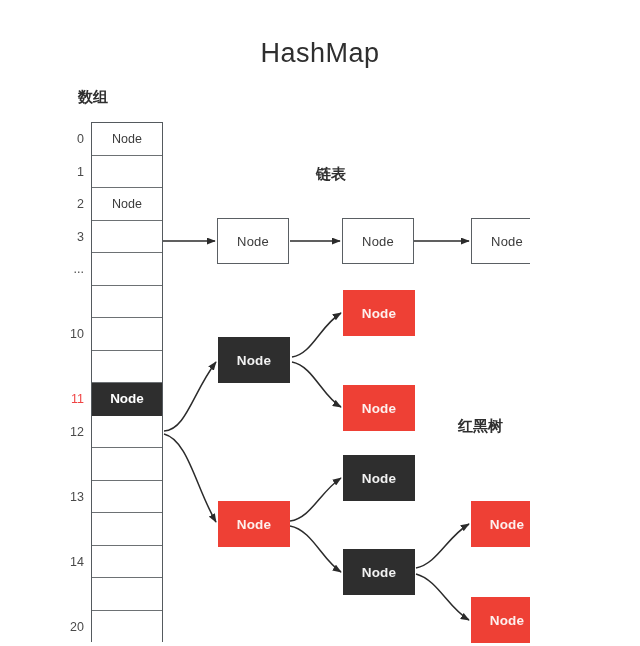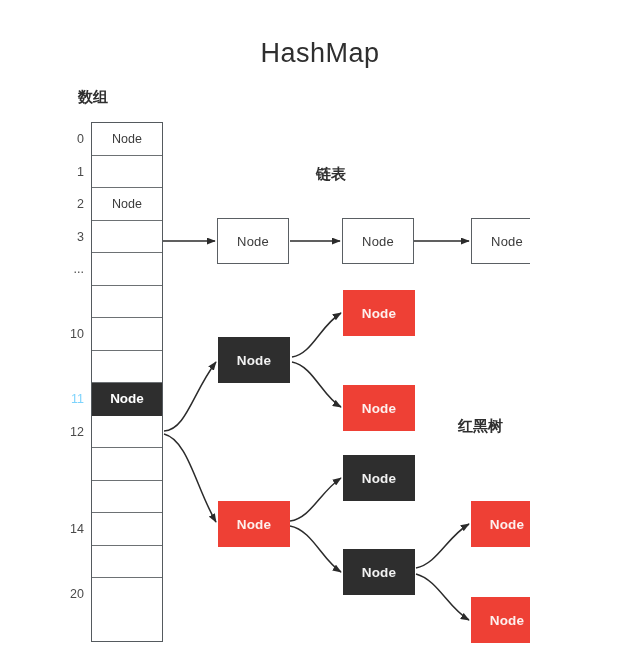--- a/index.html
+++ b/index.html
@@ -77,21 +77,21 @@
     left: -42px;
     top: 0;
     width: 34px;
     height: 32.5px;
     line-height: 32.5px;
     text-align: right;
     font-size: 12.5px;
     color: #4a4a4a;
     background: transparent;
   }
-  .array-row.filled-dark .array-index { color: #7dd3fc; font-weight: 400; }
+  .array-row.filled-dark .array-index { color: #ef4444; font-weight: 400; }
 
   
   .node {
     position: absolute;
     width: 72px;
     height: 46px;
     box-sizing: border-box;
     display: flex;
     align-items: center;
     justify-content: center;
@@ -196,20 +196,24 @@
         <span class="array-index">11</span>
         <span>Node</span>
       </div>
       <div class="array-row">
         <span class="array-index">12</span>
         <span></span>
       </div>
       <div class="array-row spacer">
         <span></span>
       </div>
+      <div class="array-row">
+        <span class="array-index">13</span>
+        <span></span>
+      </div>
       <div class="array-row spacer">
         <span></span>
       </div>
       <div class="array-row">
         <span class="array-index">14</span>
         <span></span>
       </div>
       <div class="array-row spacer">
         <span></span>
       </div>

